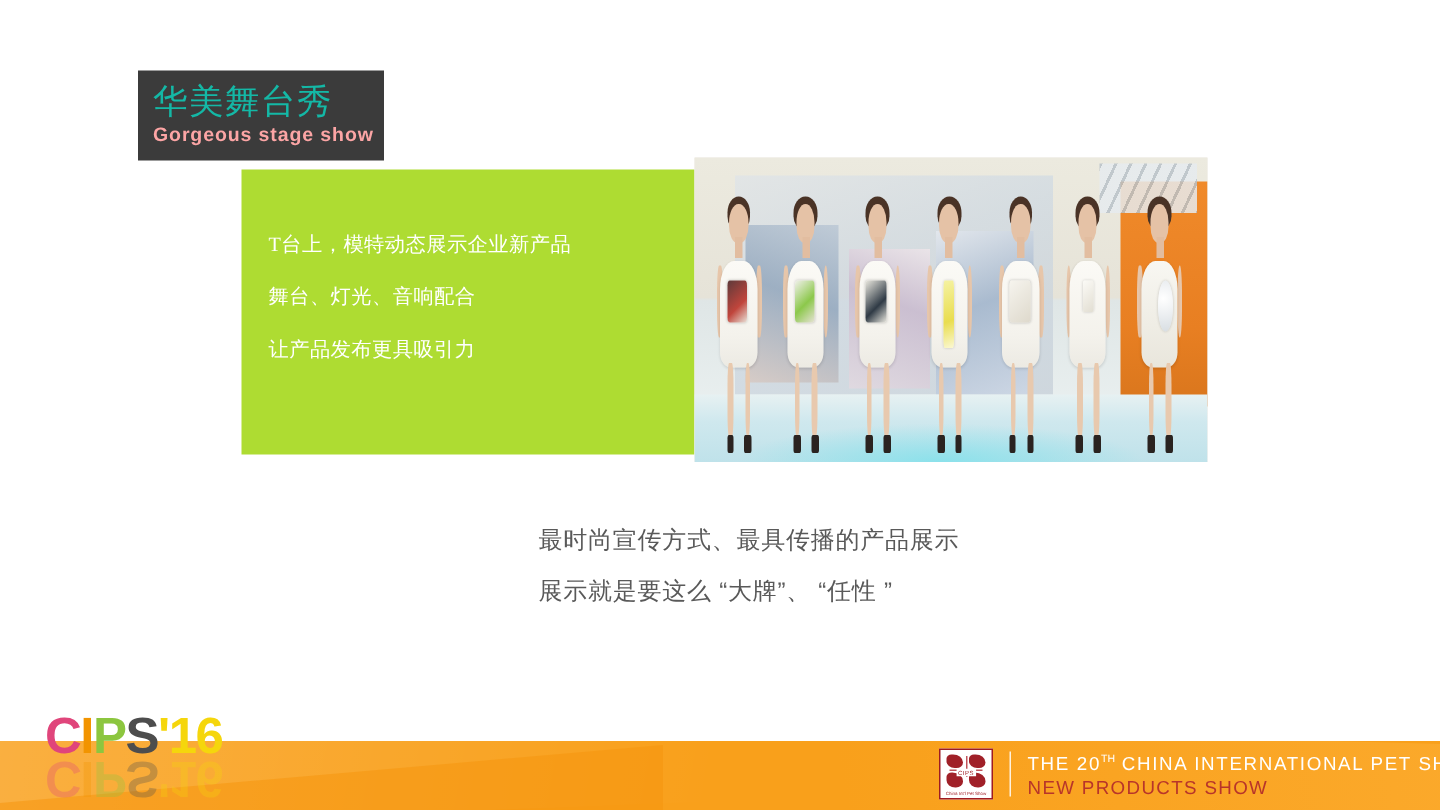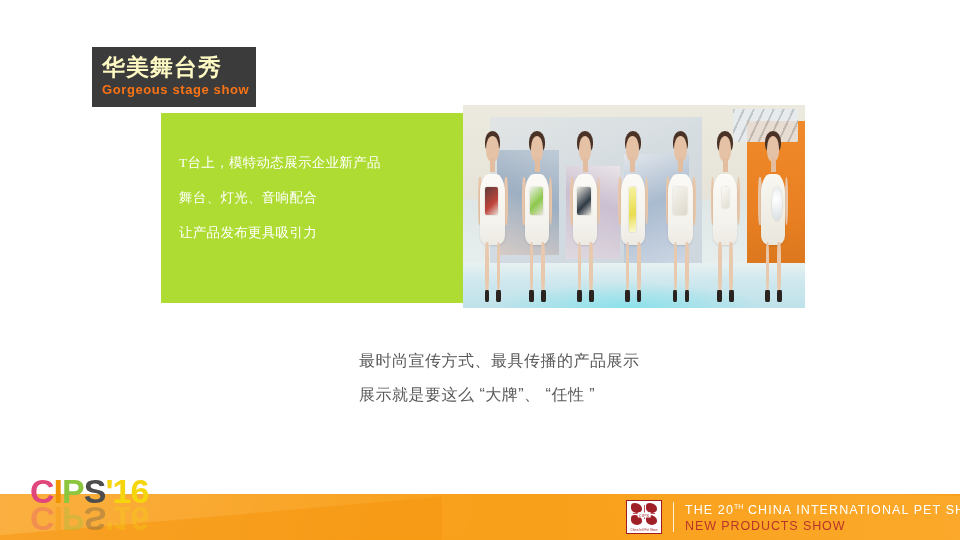--- a/index.html
+++ b/index.html
@@ -24,29 +24,29 @@
     position: absolute;
     left: 92px;
     top: 47px;
     width: 164px;
     height: 60px;
     background: #3b3b3b;
     box-sizing: border-box;
     padding: 6px 0 0 10px;
   }
   #title-cn {
-    color: #fef9c3;
+    color: #14b8a6;
     font-size: 23px;
-    font-weight: bold;
+    font-weight: normal;
     letter-spacing: 1px;
     line-height: 28px;
     white-space: nowrap;
   }
   #title-en {
-    color: #f97316;
+    color: #fca5a5;
     font-size: 13px;
     font-weight: bold;
     letter-spacing: 0.6px;
     line-height: 17px;
     white-space: nowrap;
   }
 
   
   #green-panel {
     position: absolute;

